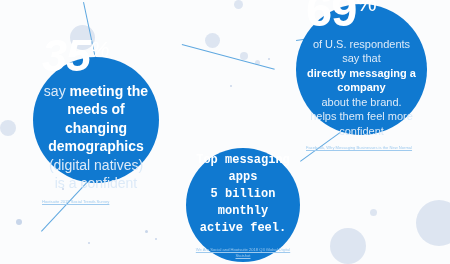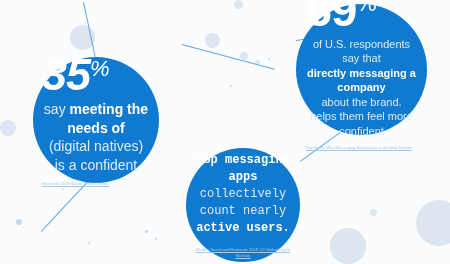--- a/index.html
+++ b/index.html
@@ -93,20 +93,21 @@
       <div class="bg-line" style="left: 300px; top: 161px; width: 52px; background: rgb(95, 168, 224); transform: rotate(-36deg);"></div>
     </div>
 
   <div class="stat-circle" id="circle-35">
     <div class="stat-number">
       <span>35</span>
       <span class="pct">%</span>
     </div>
     <div class="body-copy">
       <div><span class="r">say </span><span class="b">meeting the needs of</span></div>
+      <div class="b">changing demographics</div>
       <div class="r">(digital natives) is a confident</div>
     </div>
     <div class="source">Hootsuite 2019 Social Trends Survey</div>
   </div>
 
   <div class="stat-circle" id="circle-69">
     <div class="stat-number">
       <span>69</span>
       <span class="pct">%</span>
     </div>
@@ -115,19 +116,19 @@
       <div class="b">directly messaging a company</div>
       <div class="r">about the brand.</div>
       <div class="r">helps them feel more confident</div>
     </div>
     <div class="source">Facebook, Why Messaging Businesses is the New Normal</div>
   </div>
 
   <div class="stat-circle" id="circle-apps">
     <div class="body-copy">
       <div class="b">Top messaging apps</div>
-      <div class="r">collectively count nearly</div>
-      <div class="b">active users.</div>
+      <div class="b">5 billion monthly</div>
+      <div class="b">active feel.</div>
     </div>
     <div class="source">We Are Social and Hootsuite 2018 Q3 Global Digital Statshot</div>
   </div>
 
 </div>
 
 </body></html>

